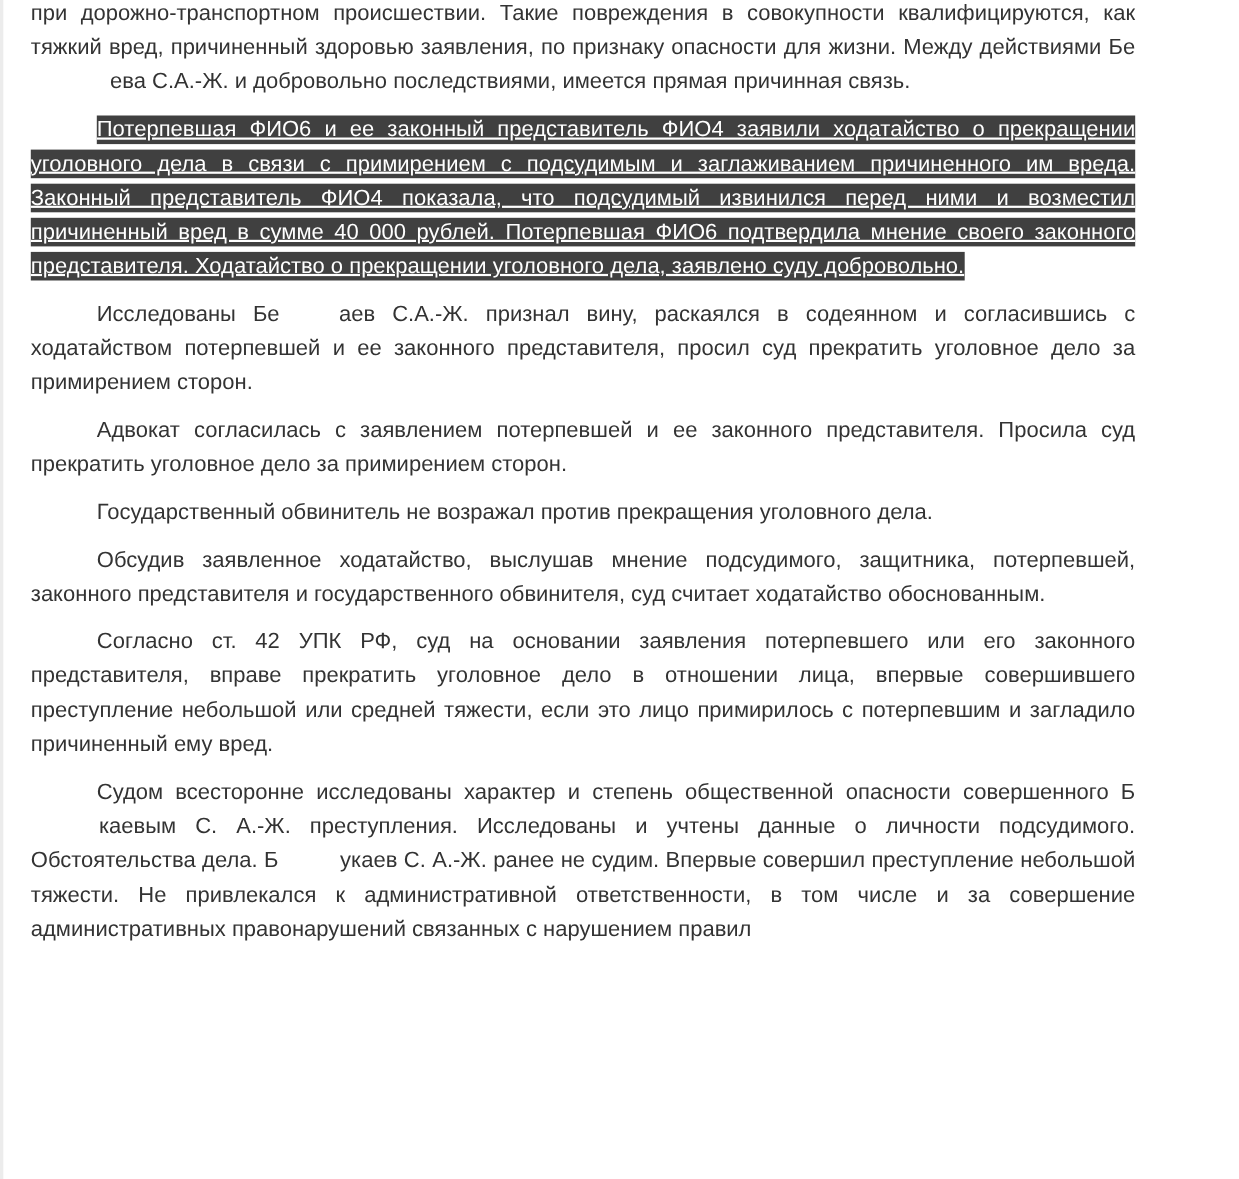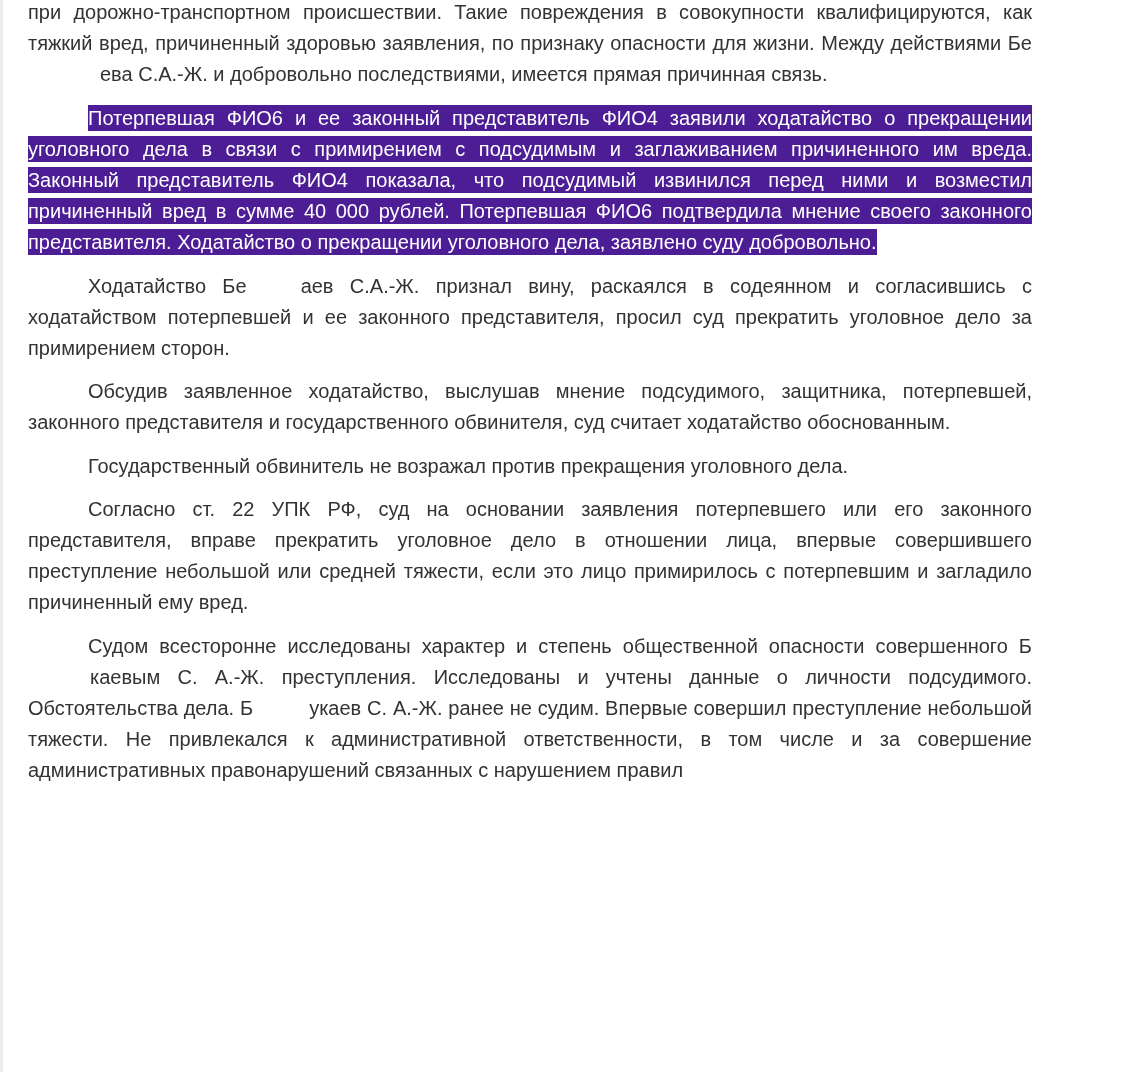--- a/index.html
+++ b/index.html
@@ -15,40 +15,41 @@
   }
   .doc {
     position: absolute; left: 28px; top: -3px; width: 1004px;
     color: #333333; font-size: 20px; line-height: 31.2px;
   }
   .doc p {
     margin: 0 0 12px 0; text-align: justify; text-indent: 60px;
   }
   .doc p.noindent { text-indent: 0; }
   .sel {
-    background: #4c1d95; color: #ffffff;
+    background: #404040; color: #ffffff;
     padding: 2px 0;
-    -webkit-box-decoration-break: clone; box-decoration-break: clone;
+    -webkit-box-decoration-break: clone; box-decoration-break: clone; text-decoration: underline;
   }
   .redact { display: inline-block; background: #ffffff; }
 </style>
 </head>
 <body>
 
 <div class="left-strip"></div>
 
 <div class="doc">
   <p class="noindent"><span>при дорожно-транспортном происшествии. Такие повреждения в совокупности квалифицируются, как тяжкий вред, причиненный здоровью заявления, по признаку опасности для жизни. Между действиями Бе</span><span class="redact" style="width:72px;">&nbsp;</span><span>ева С.А.-Ж. и добровольно последствиями, имеется прямая причинная связь.</span></p>
 
   <p><span class="sel">Потерпевшая ФИО6 и ее законный представитель ФИО4 заявили ходатайство о прекращении уголовного дела в связи с примирением с подсудимым и заглаживанием причиненного им вреда. Законный представитель ФИО4 показала, что подсудимый извинился перед ними и возместил причиненный вред в сумме 40 000 рублей. Потерпевшая ФИО6 подтвердила мнение своего законного представителя. Ходатайство о прекращении уголовного дела, заявлено суду добровольно.</span></p>
 
-  <p><span>Ходатайство Бе</span><span class="redact" style="width:54px;">&nbsp;</span><span>аев С.А.-Ж. признал вину, раскаялся в содеянном и согласившись с ходатайством потерпевшей и ее законного представителя, просил суд прекратить уголовное дело за примирением сторон.</span></p>
+  <p><span>Исследованы Бе</span><span class="redact" style="width:54px;">&nbsp;</span><span>аев С.А.-Ж. признал вину, раскаялся в содеянном и согласившись с ходатайством потерпевшей и ее законного представителя, просил суд прекратить уголовное дело за примирением сторон.</span></p>
 
+  <p>Адвокат согласилась с заявлением потерпевшей и ее законного представителя. Просила суд прекратить уголовное дело за примирением сторон.</p>
+
+  <p>Государственный обвинитель не возражал против прекращения уголовного дела.</p>
 
   <p>Обсудив заявленное ходатайство, выслушав мнение подсудимого, защитника, потерпевшей, законного представителя и государственного обвинителя, суд считает ходатайство обоснованным.</p>
 
-  <p>Государственный обвинитель не возражал против прекращения уголовного дела.</p>
 
-
-  <p>Согласно ст. 22 УПК РФ, суд на основании заявления потерпевшего или его законного представителя, вправе прекратить уголовное дело в отношении лица, впервые совершившего преступление небольшой или средней тяжести, если это лицо примирилось с потерпевшим и загладило причиненный ему вред.</p>
+  <p>Согласно ст. 42 УПК РФ, суд на основании заявления потерпевшего или его законного представителя, вправе прекратить уголовное дело в отношении лица, впервые совершившего преступление небольшой или средней тяжести, если это лицо примирилось с потерпевшим и загладило причиненный ему вред.</p>
 
   <p><span>Судом всесторонне исследованы характер и степень общественной опасности совершенного Б</span><span class="redact" style="width:62px;">&nbsp;</span><span>каевым С. А.-Ж. преступления. Исследованы и учтены данные о личности подсудимого. Обстоятельства дела. Б</span><span class="redact" style="width:56px;">&nbsp;</span><span>укаев С. А.-Ж. ранее не судим. Впервые совершил преступление небольшой тяжести. Не привлекался к административной ответственности, в том числе и за совершение административных правонарушений связанных с нарушением правил</span></p>
 </div>
 
 </body></html>

